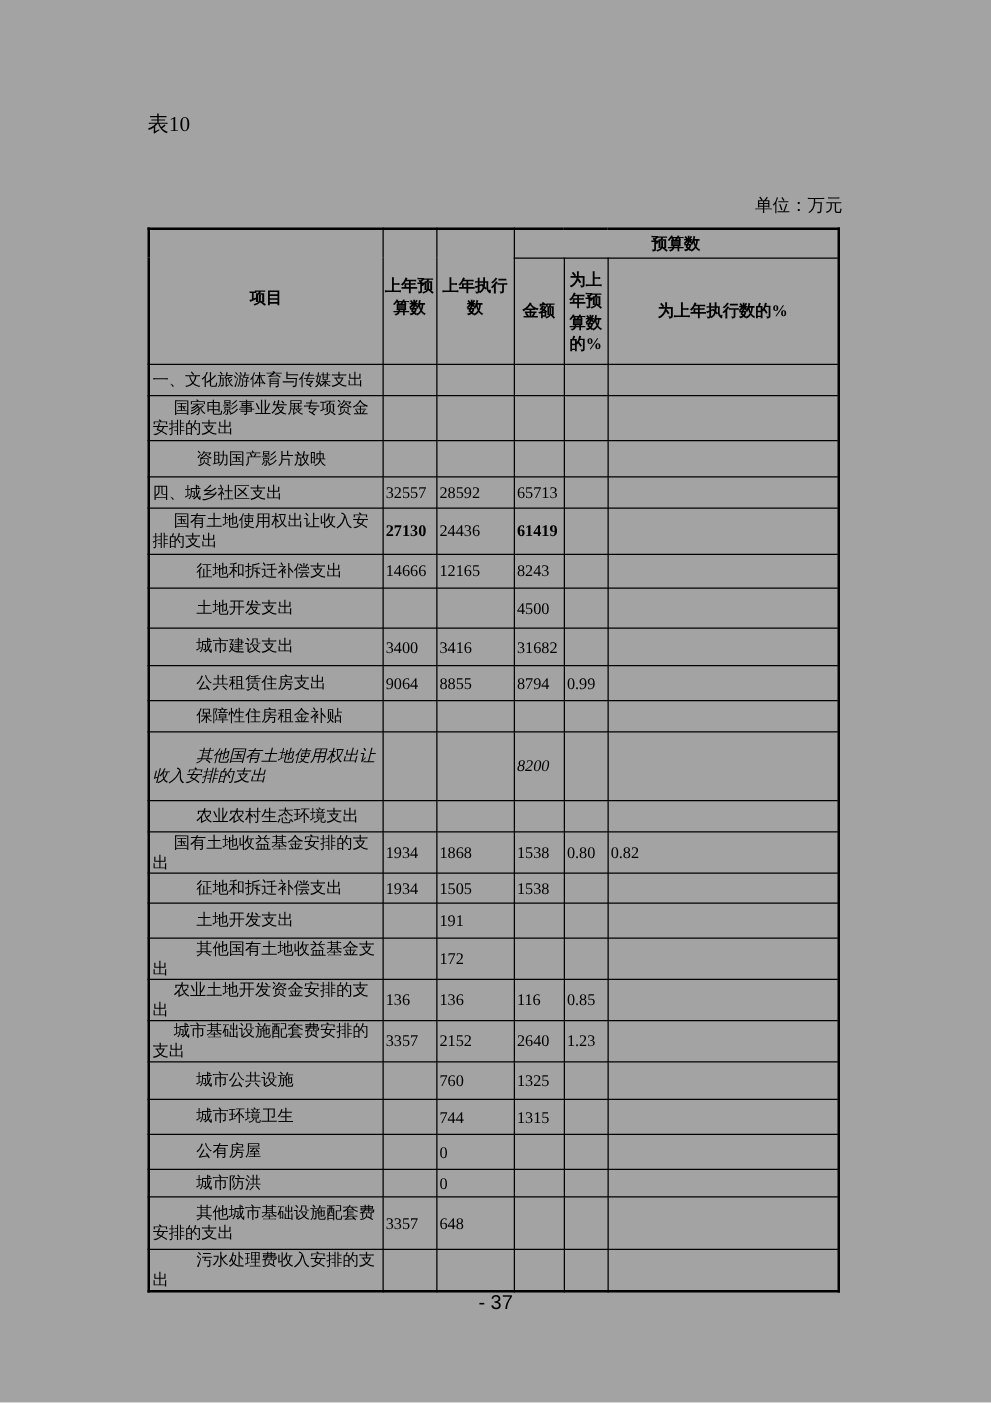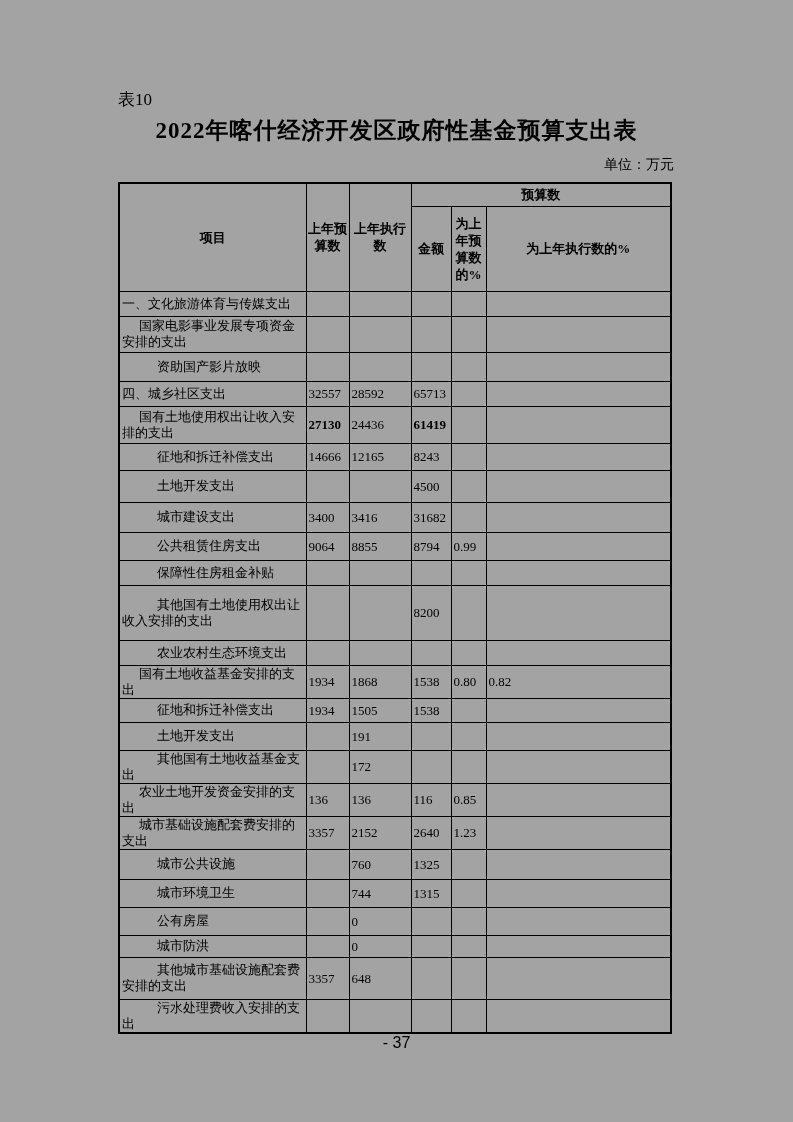--- a/index.html
+++ b/index.html
@@ -81,21 +81,20 @@
     text-align: center;
     font-size: 16px;
     font-family: "Liberation Sans", "DejaVu Sans", sans-serif;
   }
 </style>
 </head>
 <body>
 
 <div class="page">
   <div class="table-label">表10</div>
-  <h1 class="doc-title">2022年喀什经济开发区政府性基金预算支出表</h1>
   <div class="unit-note">单位：万元</div>
 
   <table class="budget">
     <colgroup>
       <col style="width:187px">
       <col style="width:43px">
       <col style="width:62px">
       <col style="width:40px">
       <col style="width:35px">
       <col style="width:185px">
@@ -187,21 +186,21 @@
           <td class="num"></td>
         </tr>
         <tr style="height: 25px;">
           <td class="item lv2">保障性住房租金补贴</td>
           <td class="num"></td>
           <td class="num"></td>
           <td class="num"></td>
           <td class="num"></td>
           <td class="num"></td>
         </tr>
-        <tr style="height: 55px;">
+        <tr style="height: 55px; font-style: italic;">
           <td class="item lv2">其他国有土地使用权出让收入安排的支出</td>
           <td class="num"></td>
           <td class="num"></td>
           <td class="num">8200</td>
           <td class="num"></td>
           <td class="num"></td>
         </tr>
         <tr style="height: 25px; padding-left: 40px;">
           <td class="item lv2">农业农村生态环境支出</td>
           <td class="num"></td>

